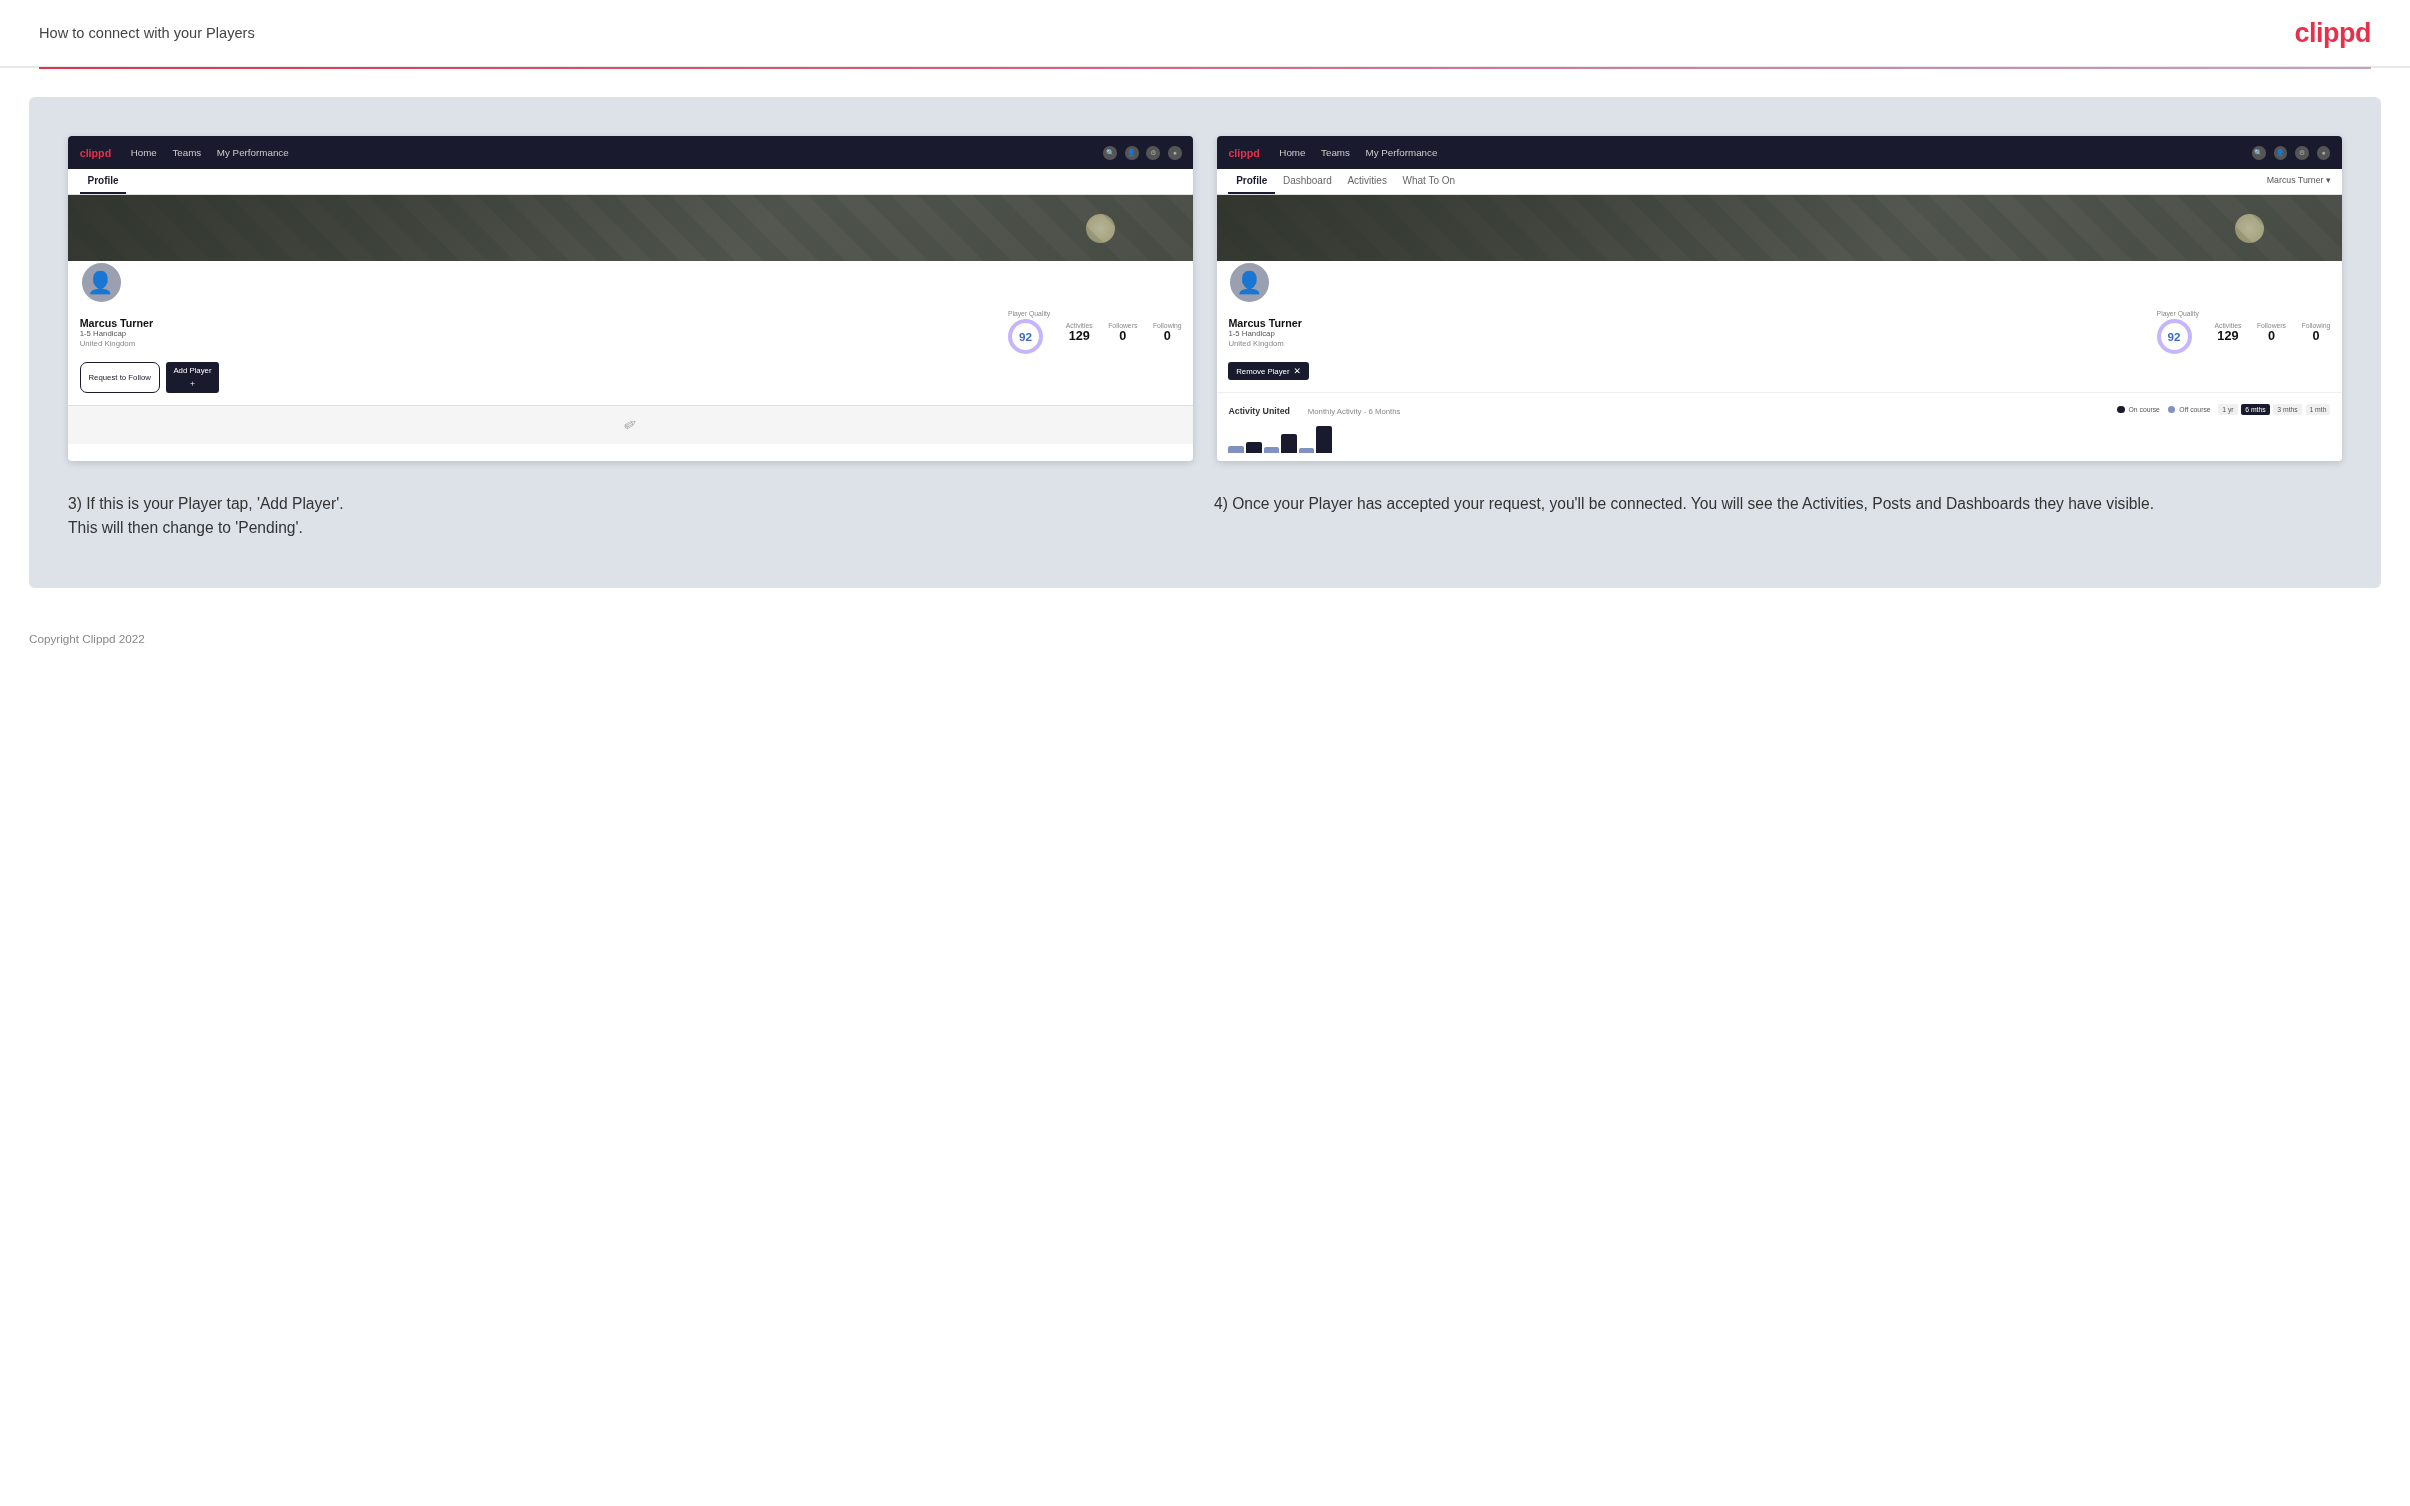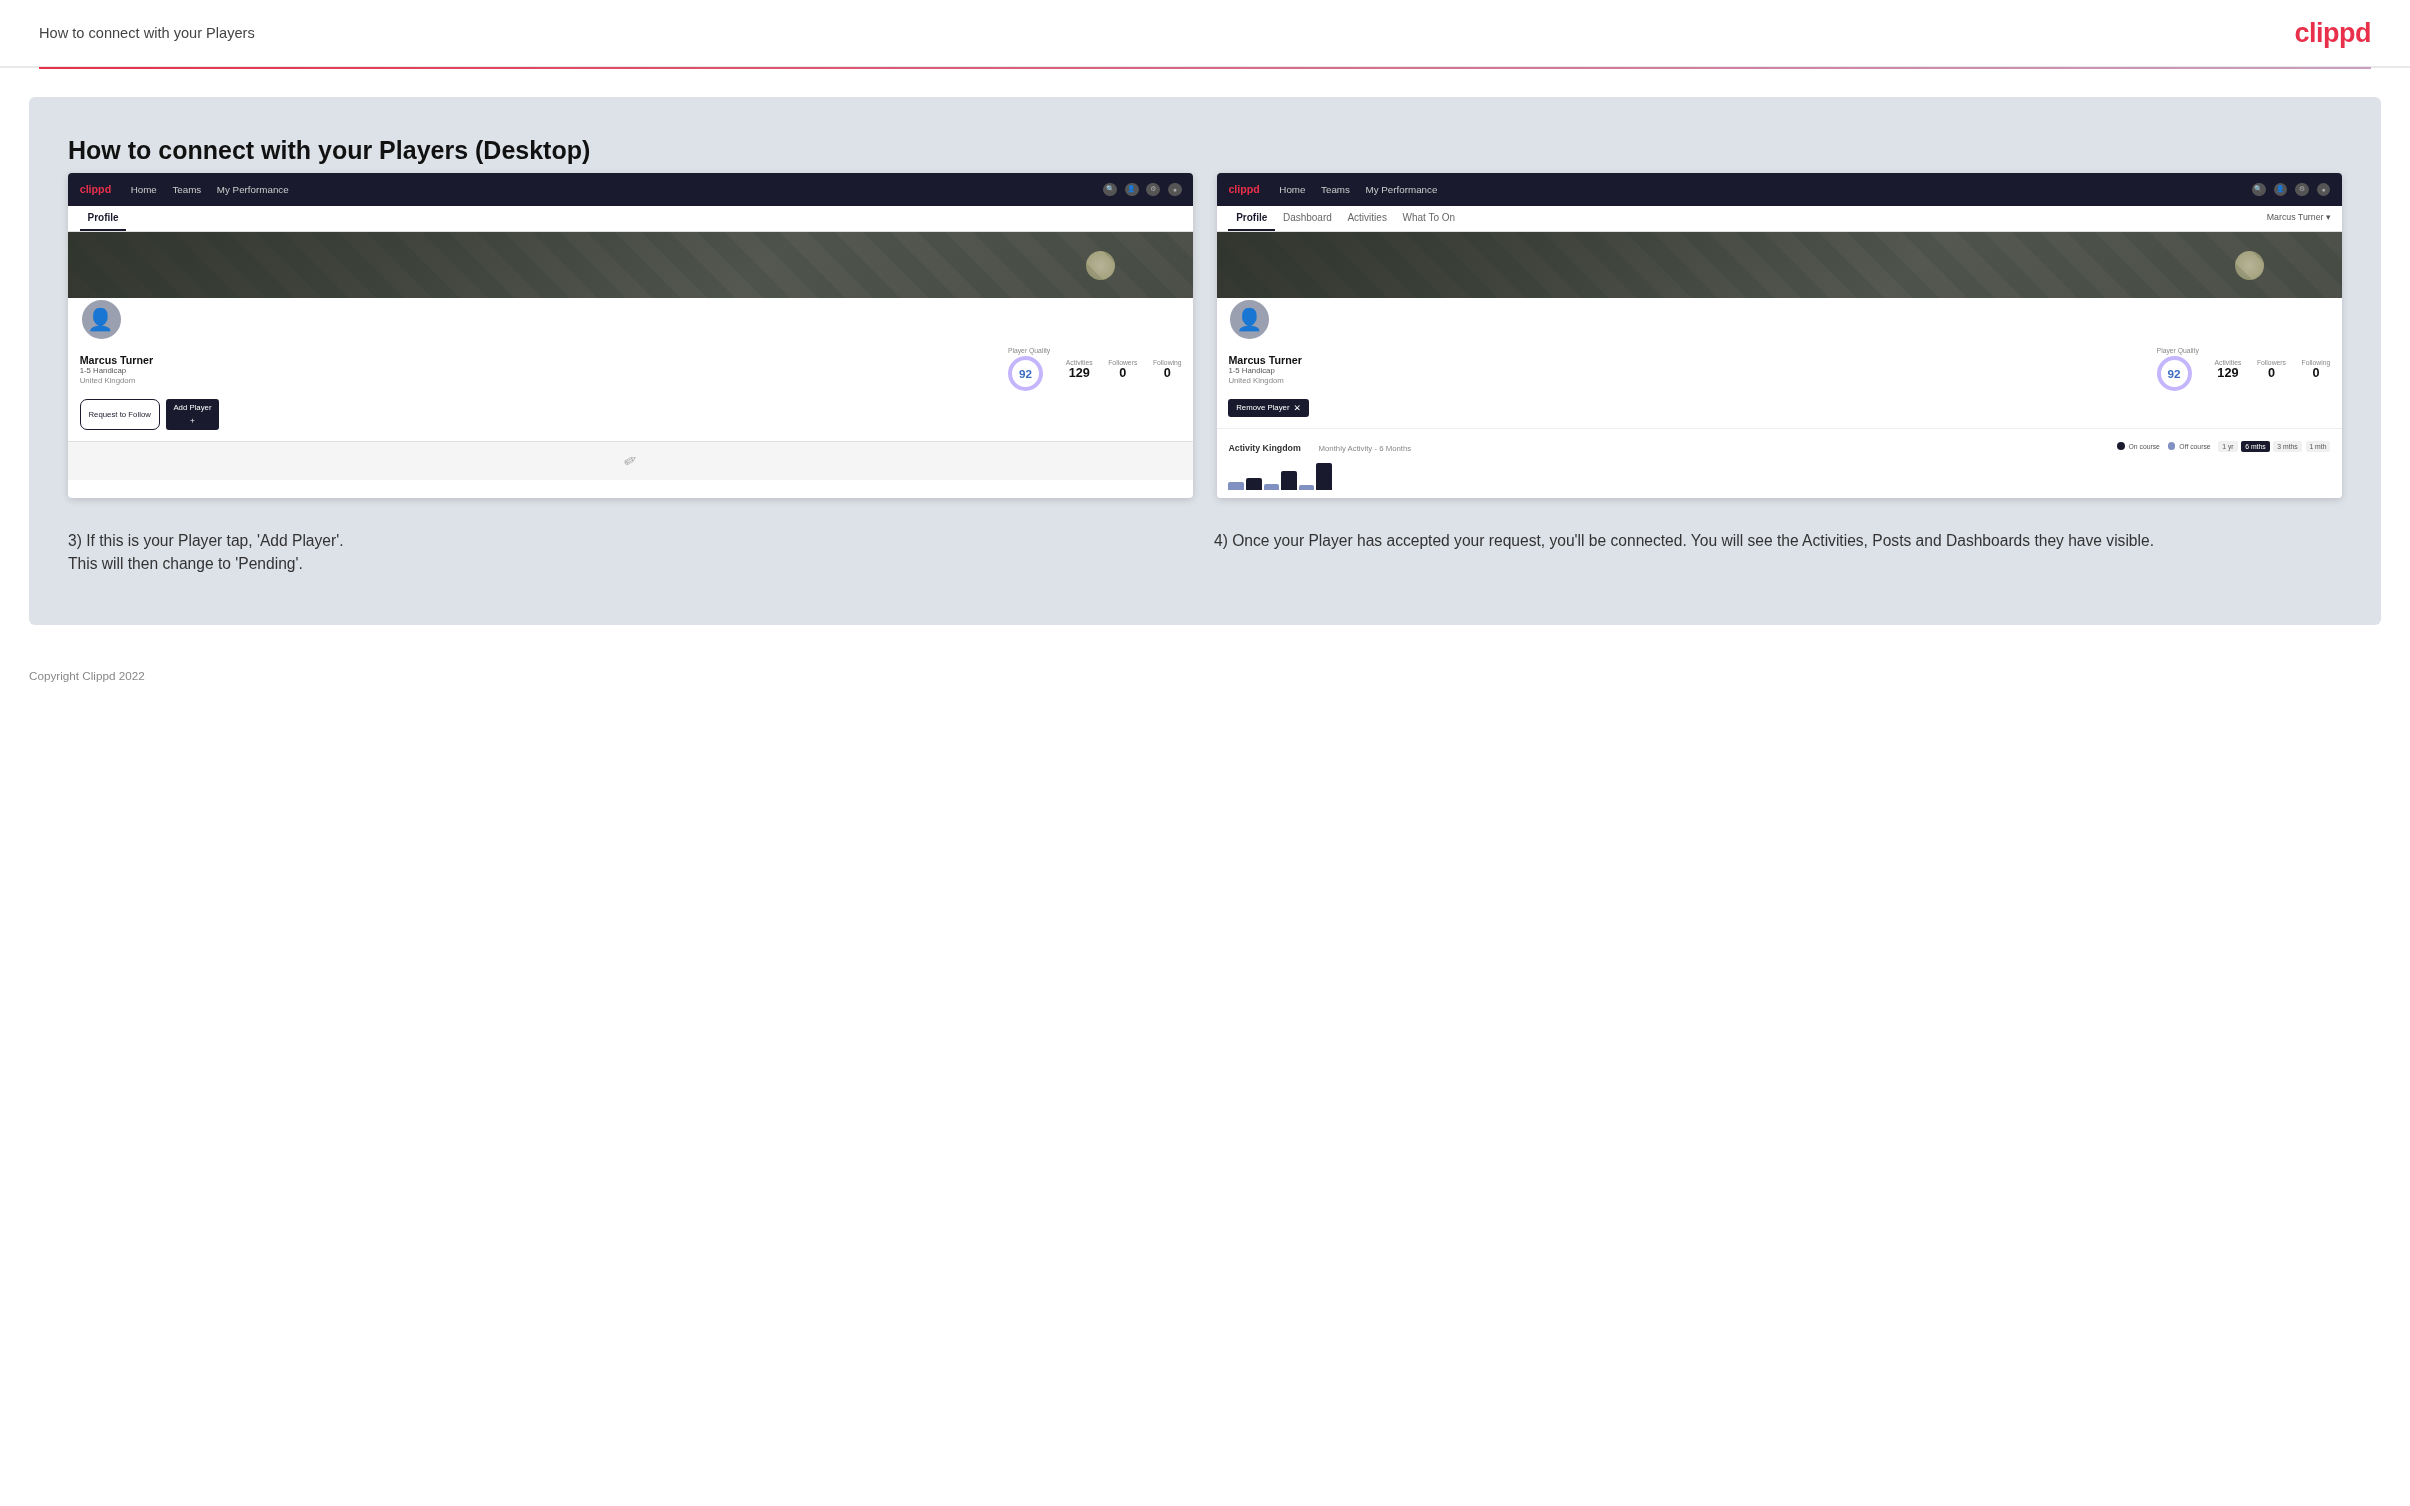--- a/index.html
+++ b/index.html
@@ -398,21 +398,20 @@
   </style>
 </head>
 <body>
 
 <div class="top-bar">
   <span class="top-bar-title">How to connect with your Players</span>
   <span class="clippd-logo">clippd</span>
 </div>
 
 <div class="main-content">
-  <div class="page-heading">How to connect with your Players (Desktop)</div>
 
   <div class="screenshots-row">
 
     <div class="screenshot-container">
 
       <div class="app-navbar">
         <span class="nav-logo">clippd</span>
         <span class="nav-item">Home</span>
         <span class="nav-item">Teams</span>
         <span class="nav-item">My Performance</span>
@@ -525,21 +524,21 @@
         </div>
         <button class="btn-remove-player">
           <span>Remove Player</span>
           <span class="remove-x">✕</span>
         </button>
       </div>
 
       <div class="activity-summary">
         <div class="activity-header">
           <div>
-            <span class="activity-title">Activity Kingdom</span>
+            <span class="activity-title">Activity United</span>
             &nbsp;&nbsp;
             <span class="activity-subtitle">Monthly Activity - 6 Months</span>
           </div>
           <div class="activity-filters">
             <span class="legend-dot" style="background:#1a1a2e;"></span>
             <span class="legend-label">On course</span>
             <span class="legend-dot" style="background:#8090c0;"></span>
             <span class="legend-label">Off course</span>
             <button class="filter-btn">1 yr</button>
             <button class="filter-btn active">6 mths</button>

